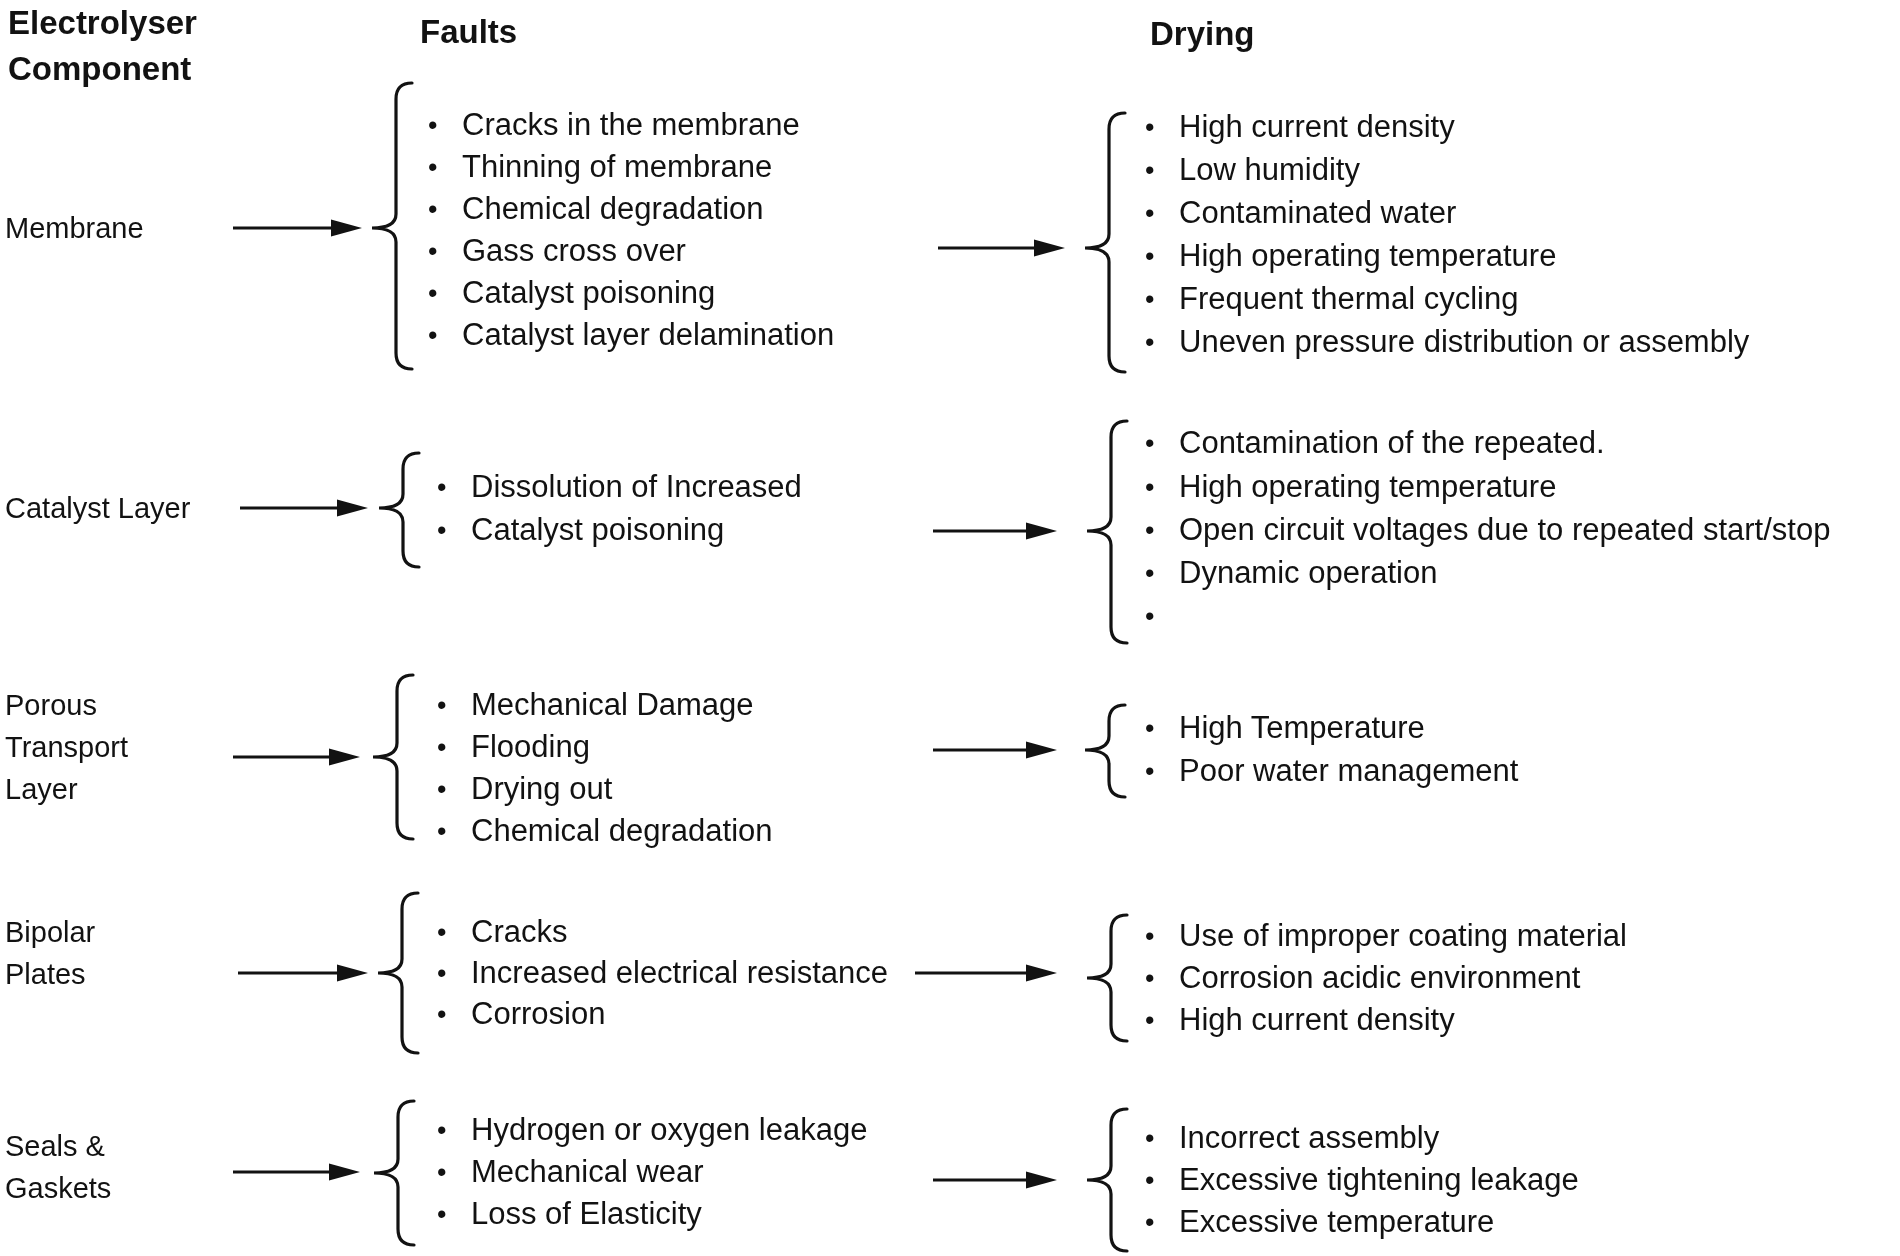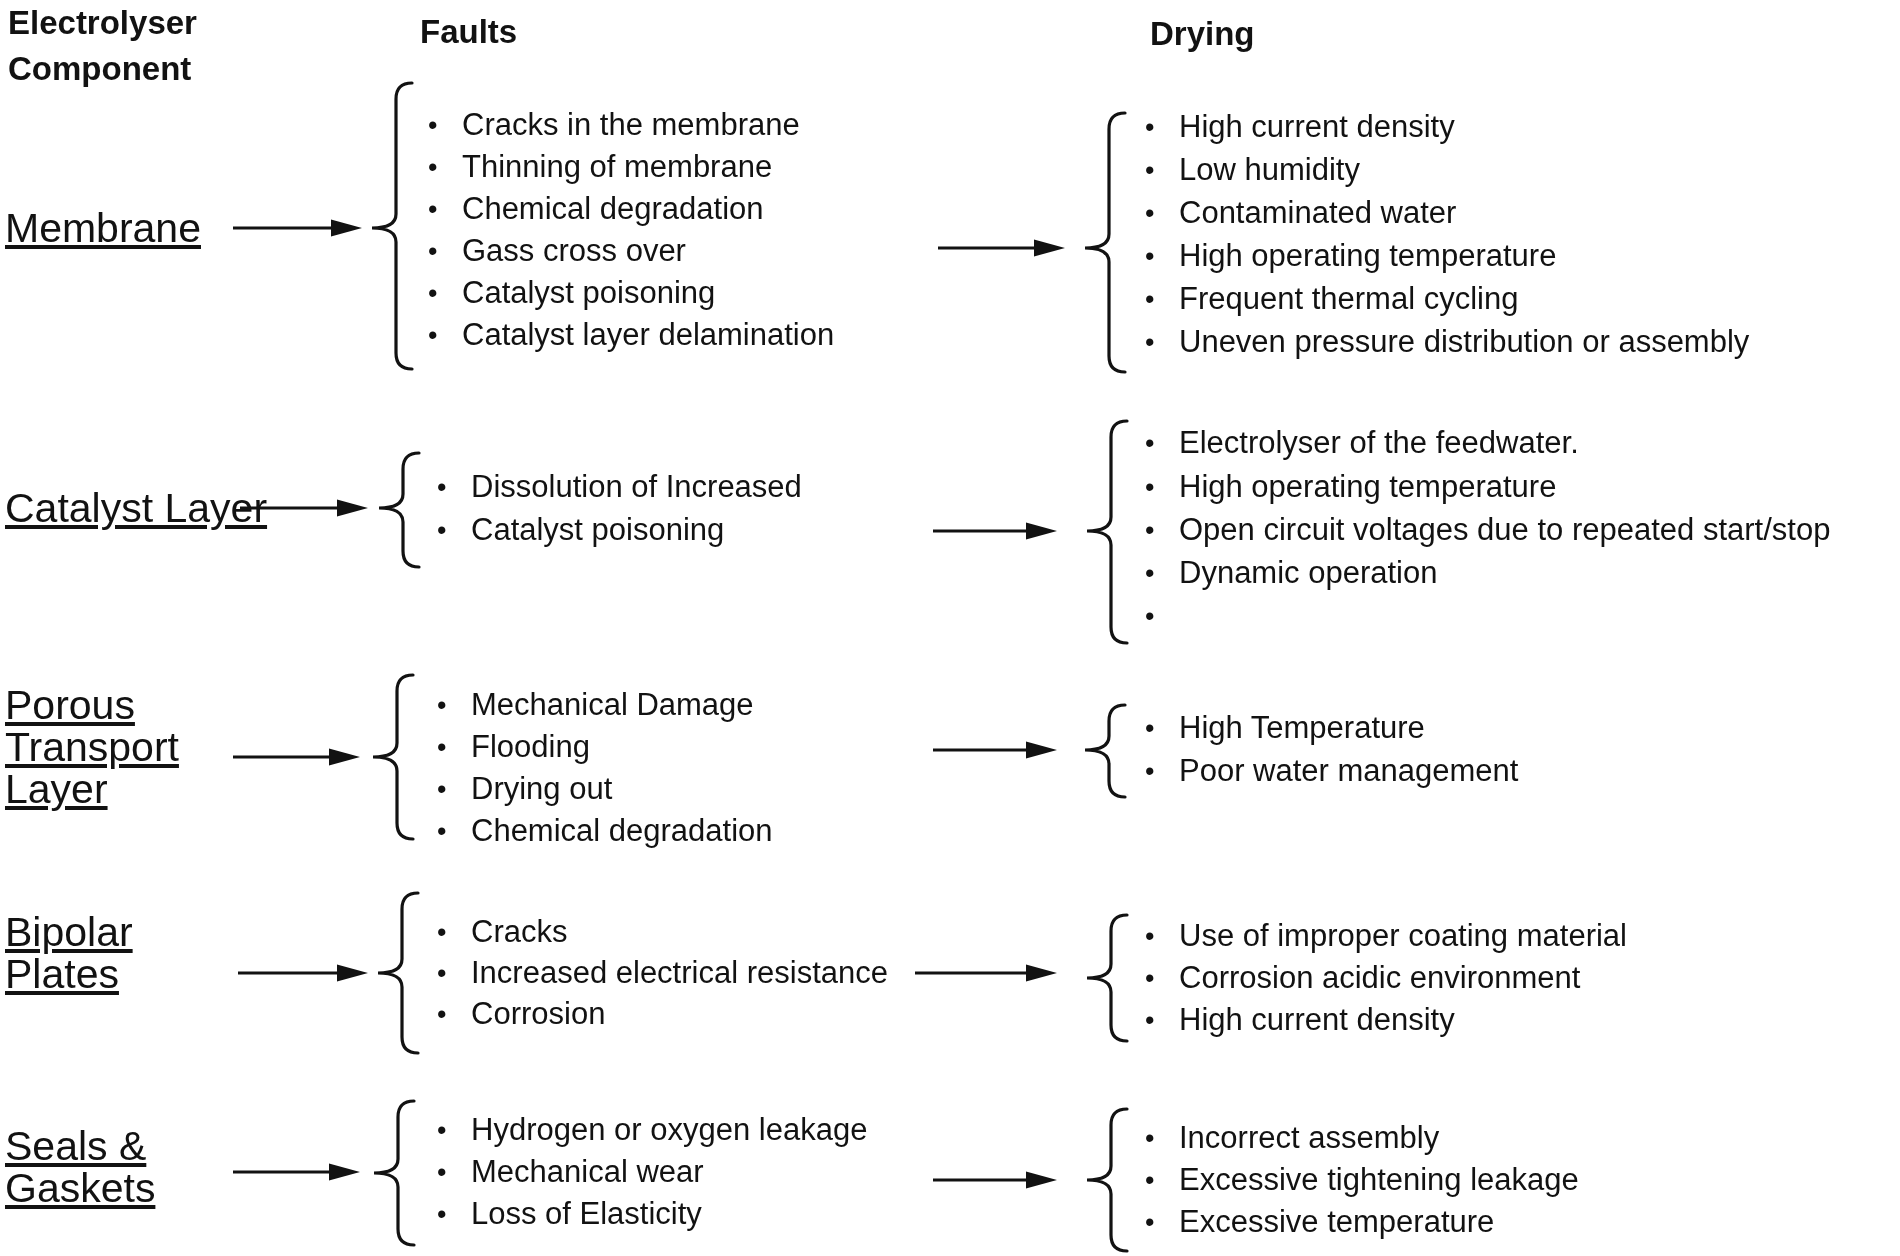--- a/index.html
+++ b/index.html
@@ -4,21 +4,21 @@
 <style>
   html,body{margin:0;padding:0;background:#ffffff;}
   .canvas{
     position:relative;width:1900px;height:1256px;background:#ffffff;
     font-family:"Liberation Sans",sans-serif;color:#121212;overflow:hidden;
   }
   .hdr{position:absolute;font-weight:700;font-size:33px;white-space:nowrap;}
   .hdr-component{left:8px;top:0px;line-height:46px;}
   .hdr-faults{left:420px;top:13px;}
   .hdr-causes{left:1150px;top:15px;}
-  .row-label{position:absolute;font-size:41px;line-height:42px;white-space:nowrap;text-decoration:underline;}
+  .row-label{position:absolute;font-size:29px;line-height:42px;white-space:nowrap;}
   .item{
     position:absolute;display:flex;align-items:center;height:42px;
     font-size:31px;white-space:nowrap;
   }
   .dot{display:inline-block;width:34px;font-size:27px;}
   svg{position:absolute;overflow:visible;display:block;}
 </style>
 </head>
 <body>
 
@@ -118,21 +118,21 @@
         </div>
         <svg width="124" height="22" style="left: 933px; top: 520px;">
           <line x1="0" y1="11" x2="98" y2="11" stroke="#121212" stroke-width="2.8"></line>
           <polygon points="93,2.5 124,11 93,19.5" fill="#121212"></polygon>
         </svg>
         <svg width="46" height="228" style="left: 1083px; top: 418px;">
           <path d="M 44 3 Q 28 3 28 19 L 28 99 Q 28 113 4 113 Q 28 113 28 127 L 28 209 Q 28 225 44 225" fill="none" stroke="#121212" stroke-width="3.2" stroke-linecap="round"></path>
         </svg>
         <div class="item" style="left: 1145px; top: 422px;">
           <span class="dot">•</span>
-          <span class="txt">Electrolyser of the feedwater.</span>
+          <span class="txt">Contamination of the repeated.</span>
         </div>
         <div class="item" style="left: 1145px; top: 466px;">
           <span class="dot">•</span>
           <span class="txt">High operating temperature</span>
         </div>
         <div class="item" style="left: 1145px; top: 509px;">
           <span class="dot">•</span>
           <span class="txt">Open circuit voltages due to repeated start/stop</span>
         </div>
         <div class="item" style="left: 1145px; top: 552px;">

